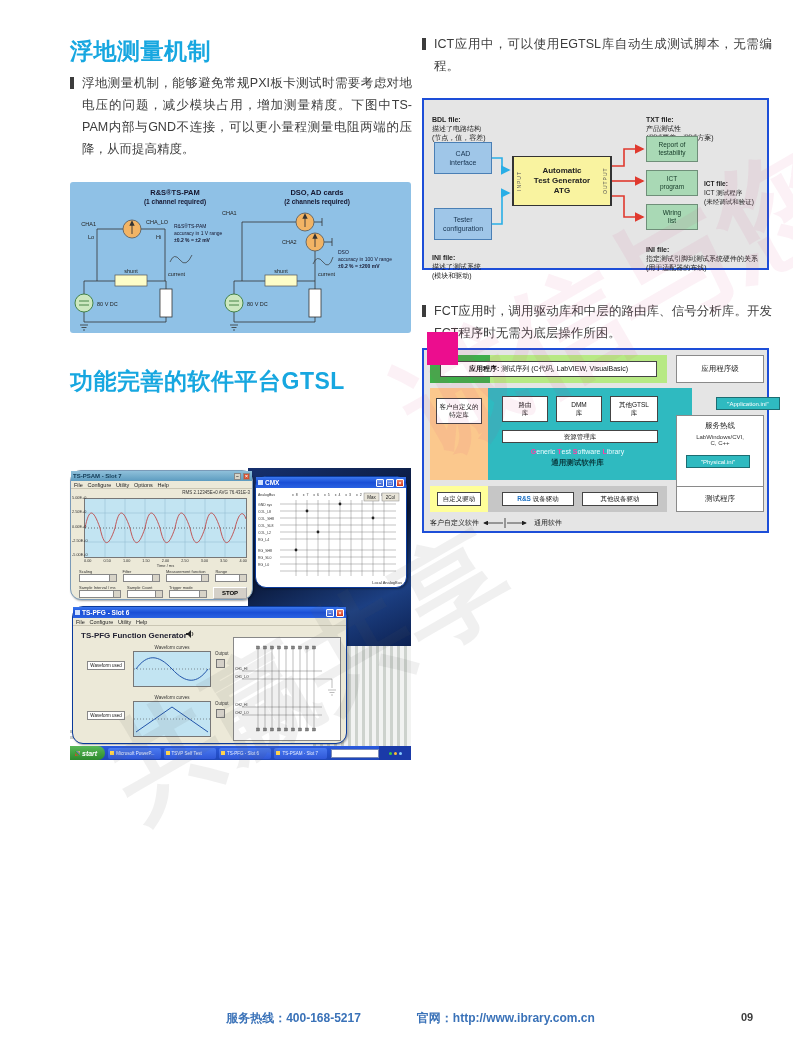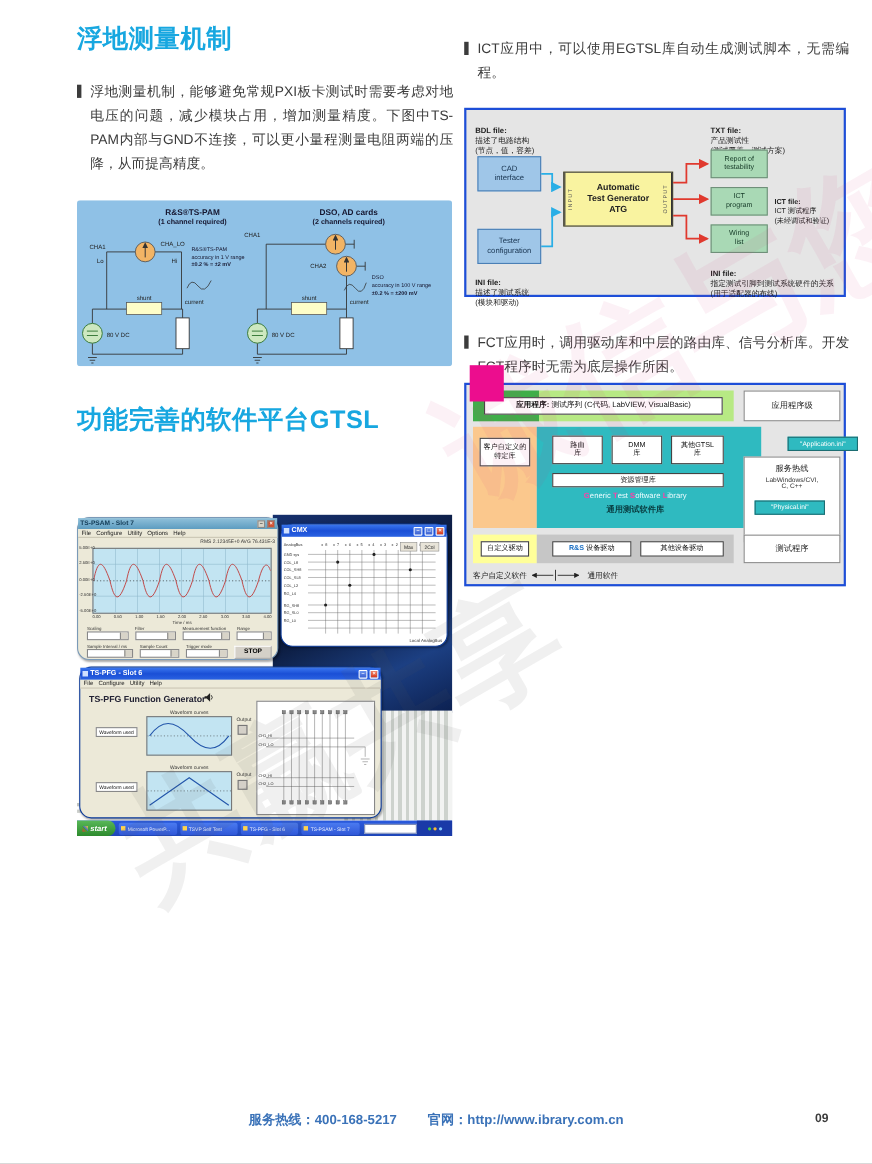--- a/index.html
+++ b/index.html
@@ -43,32 +43,32 @@
   .chart { background:#c2e4f2; border:1px solid #777; }
   .tinylabel { font-size:4.5px; color:#333; }
   .ctrl-box { background:#fff; border:1px solid #888; height:8px; position:relative; }
   .ctrl-box::after { content:""; position:absolute; right:0; top:0; bottom:0; width:6px; background:#d8d4c8; border-left:1px solid #888; }
 
   .taskbar { background:linear-gradient(180deg,#2a5ade,#1f46b8); display:flex; align-items:center; }
   .start-btn { height:14px; padding:0 8px 0 5px; background:linear-gradient(180deg,#58b858,#2d8a2d); border-radius:0 7px 7px 0; color:#fff; font-size:7px; font-weight:bold; font-style:italic; display:flex; align-items:center; gap:2px; }
   .task-btn { height:11px; width:56px; margin-left:3px; background:linear-gradient(180deg,#4a7af0,#3058d8); border-radius:2px; color:#eaf0ff; font-size:4.5px; display:flex; align-items:center; gap:2px; padding:0 2px; overflow:hidden; white-space:nowrap; }
   .task-ico { width:4px; height:4px; background:#ffd34e; flex:none; }
 
-  .footer-text { font-size:12px; font-weight:bold; color:#3a72b8; }
+  .footer-text { font-size:12px; font-weight:bold; color:#3a72b8;margin-left:28px; }
   a.footer-link { color:#3a72b8; text-decoration:none; }
 </style>
 </head>
 <body>
 
 <div class="page">
 
   <div class="wm abs" style="left:380px; top:220px; font-size:120px; color:rgba(214,60,130,0.07); transform:rotate(-30deg);">诚信与您</div>
   <div class="wm abs" style="left:90px; top:600px; font-size:110px; color:rgba(90,90,90,0.09); transform:rotate(-30deg);">共赢共享</div>
 
-  <div class="h1 abs" style="left:70px; top:20px;">浮地测量机制</div>
+  <div class="h1 abs" style="left:70px; top:36px;">浮地测量机制</div>
 
   <div class="bullet-para abs" style="left:70px; top:72px; width:342px;">
     <span class="bullet-bar"></span>
     <span>浮地测量机制，能够避免常规PXI板卡测试时需要考虑对地电压的问题，减少模块占用，增加测量精度。下图中TS-PAM内部与GND不连接，可以更小量程测量电阻两端的压降，从而提高精度。</span>
   </div>
 
   <svg class="abs" style="left:70px; top:182px;" width="341" height="151" viewBox="0 0 341 151">
     <defs>
       <marker id="arrC" markerWidth="6" markerHeight="6" refX="3" refY="3" orient="auto">
           <path d="M0,0 L6,3 L0,6 z" fill="#333"></path>

